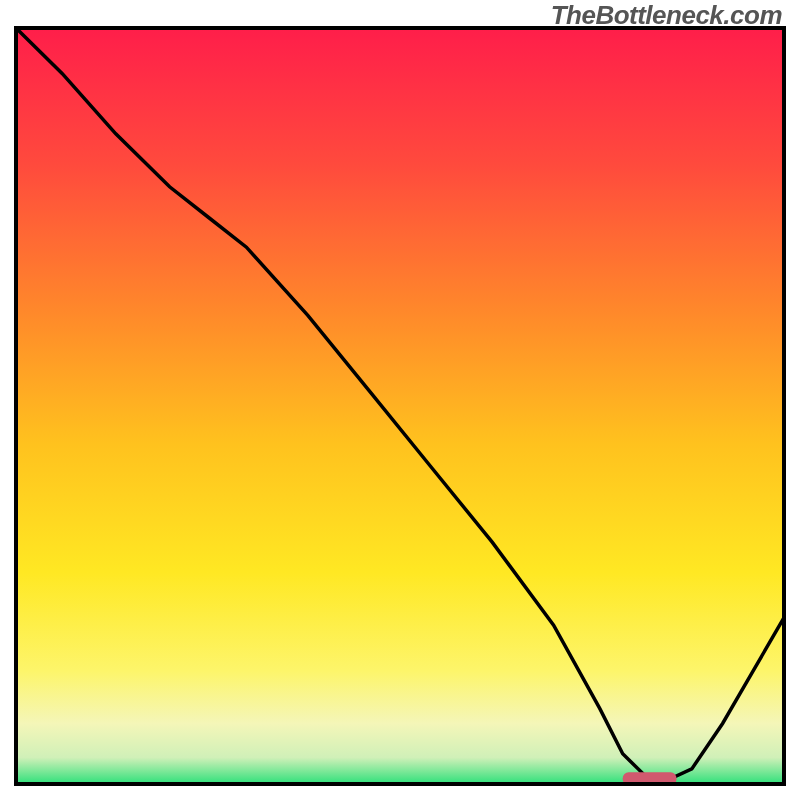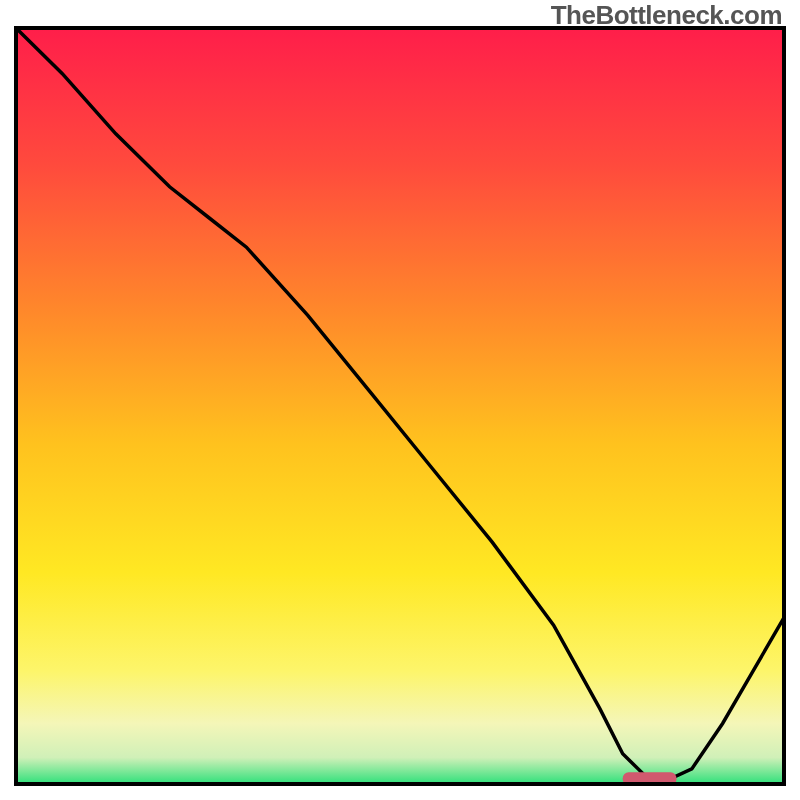--- a/index.html
+++ b/index.html
@@ -8,20 +8,21 @@
     width: 800px;
     height: 800px;
     overflow: hidden;
     background: #ffffff;
     font-family: Arial, Helvetica, sans-serif;
   }
   .frame {
     position: relative;
     width: 800px;
     height: 790px;
+    font-style: italic;
   }
   .watermark {
     position: absolute;
     top: 0;
     right: 18px;
     font-size: 26px;
     font-weight: bold;
     color: #555;
     z-index: 30;
     user-select: none;

